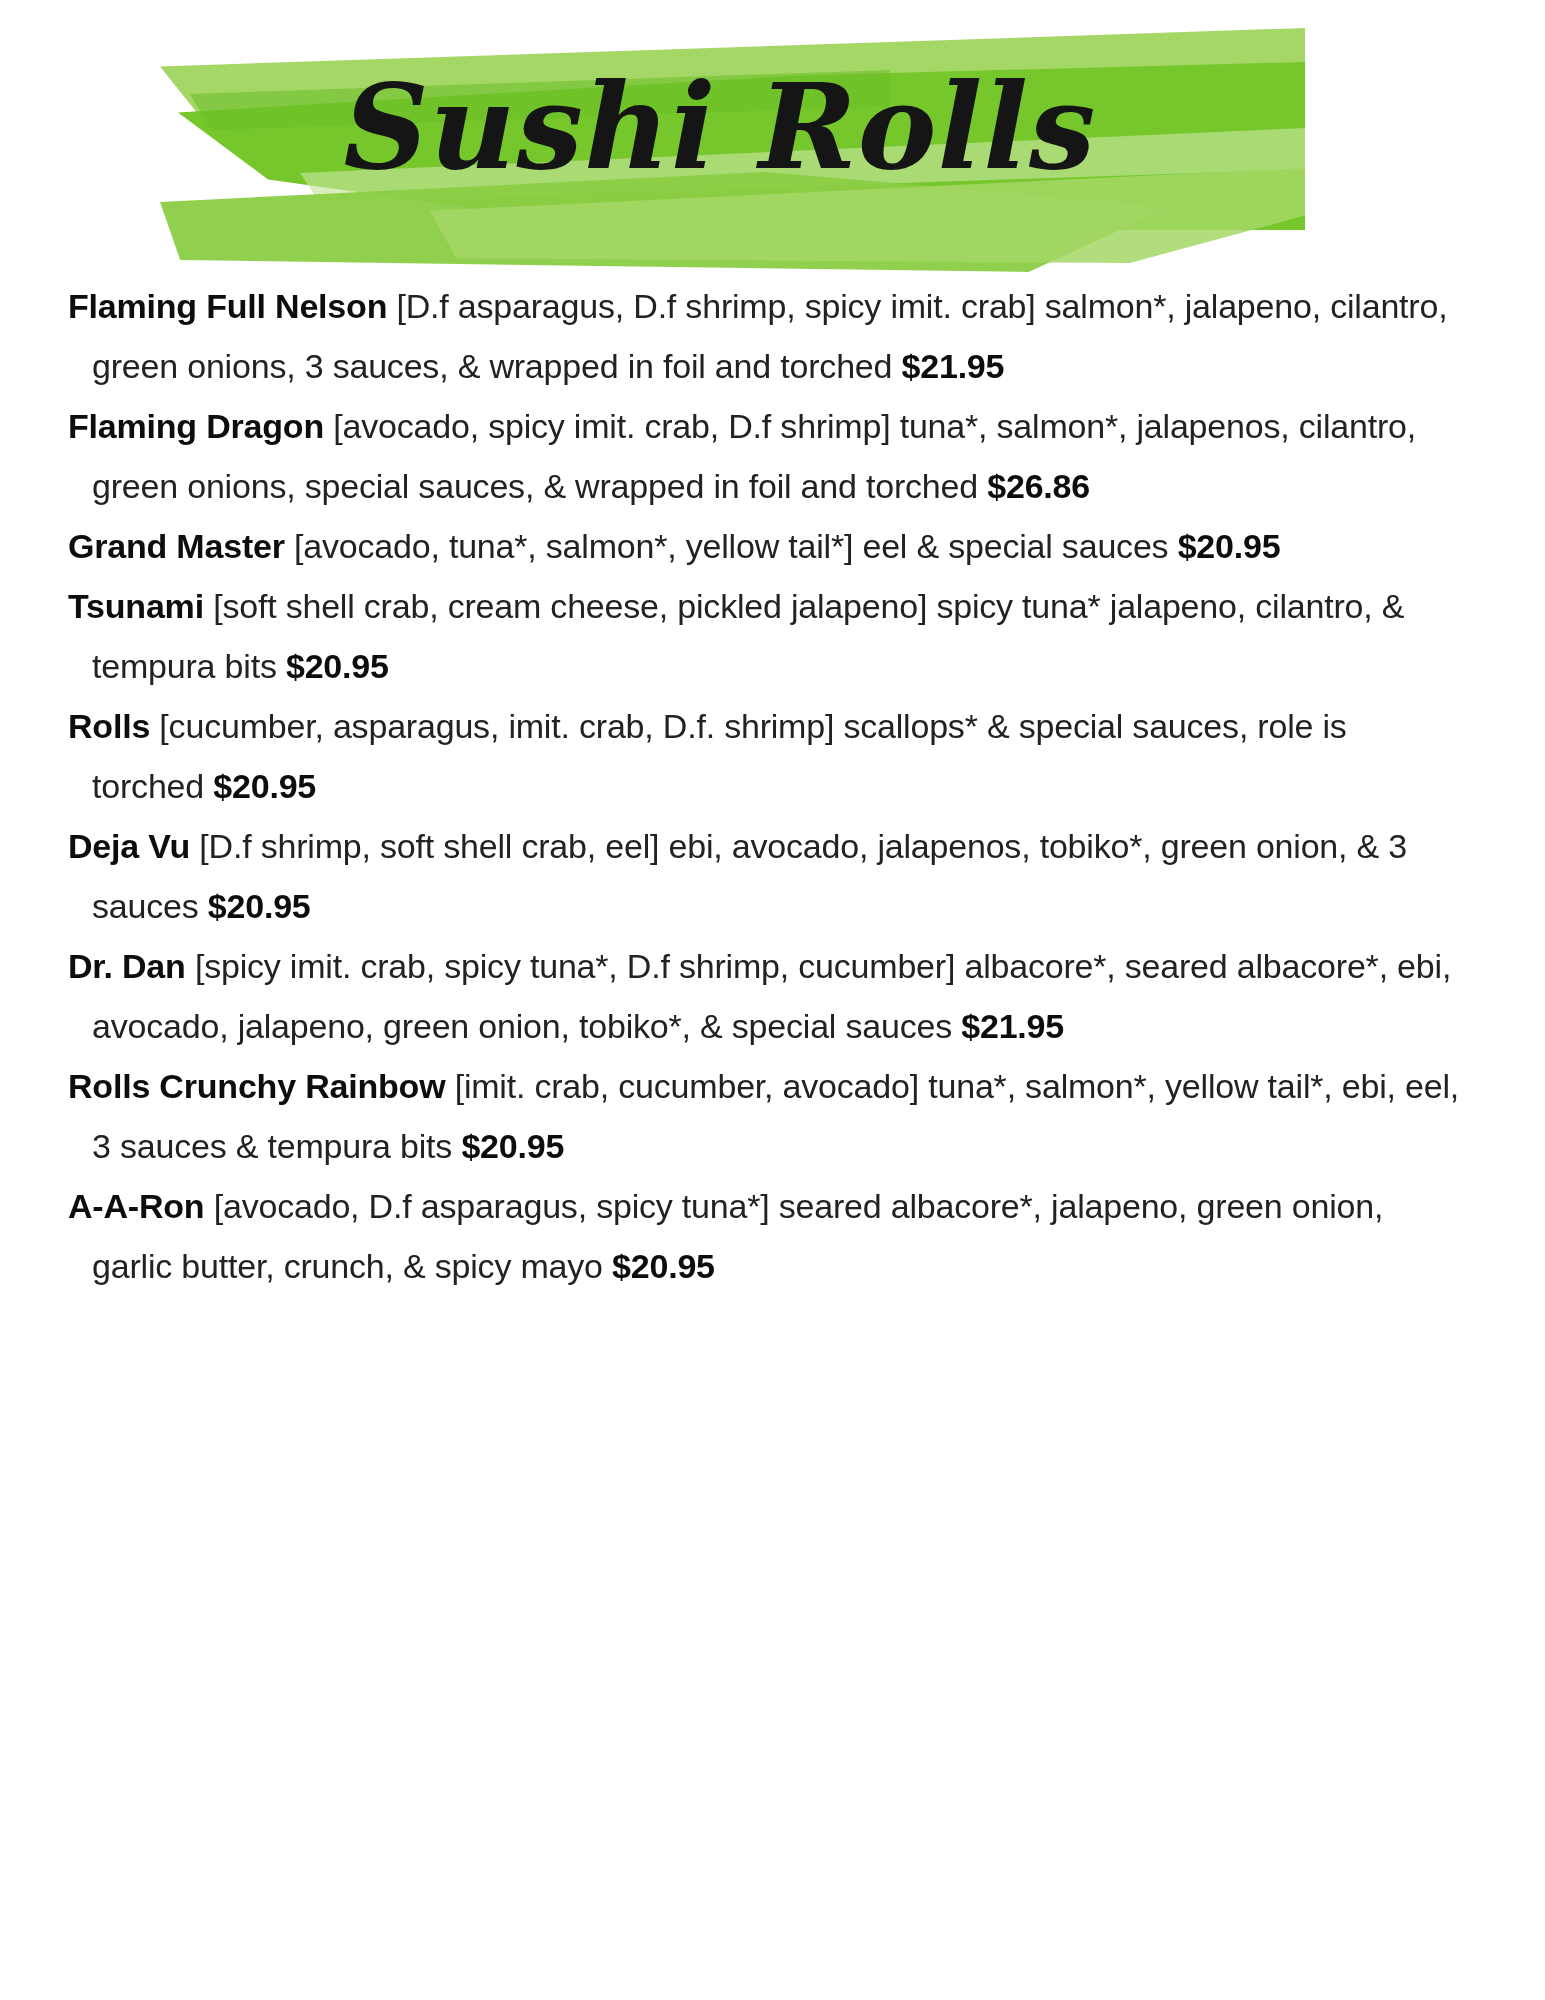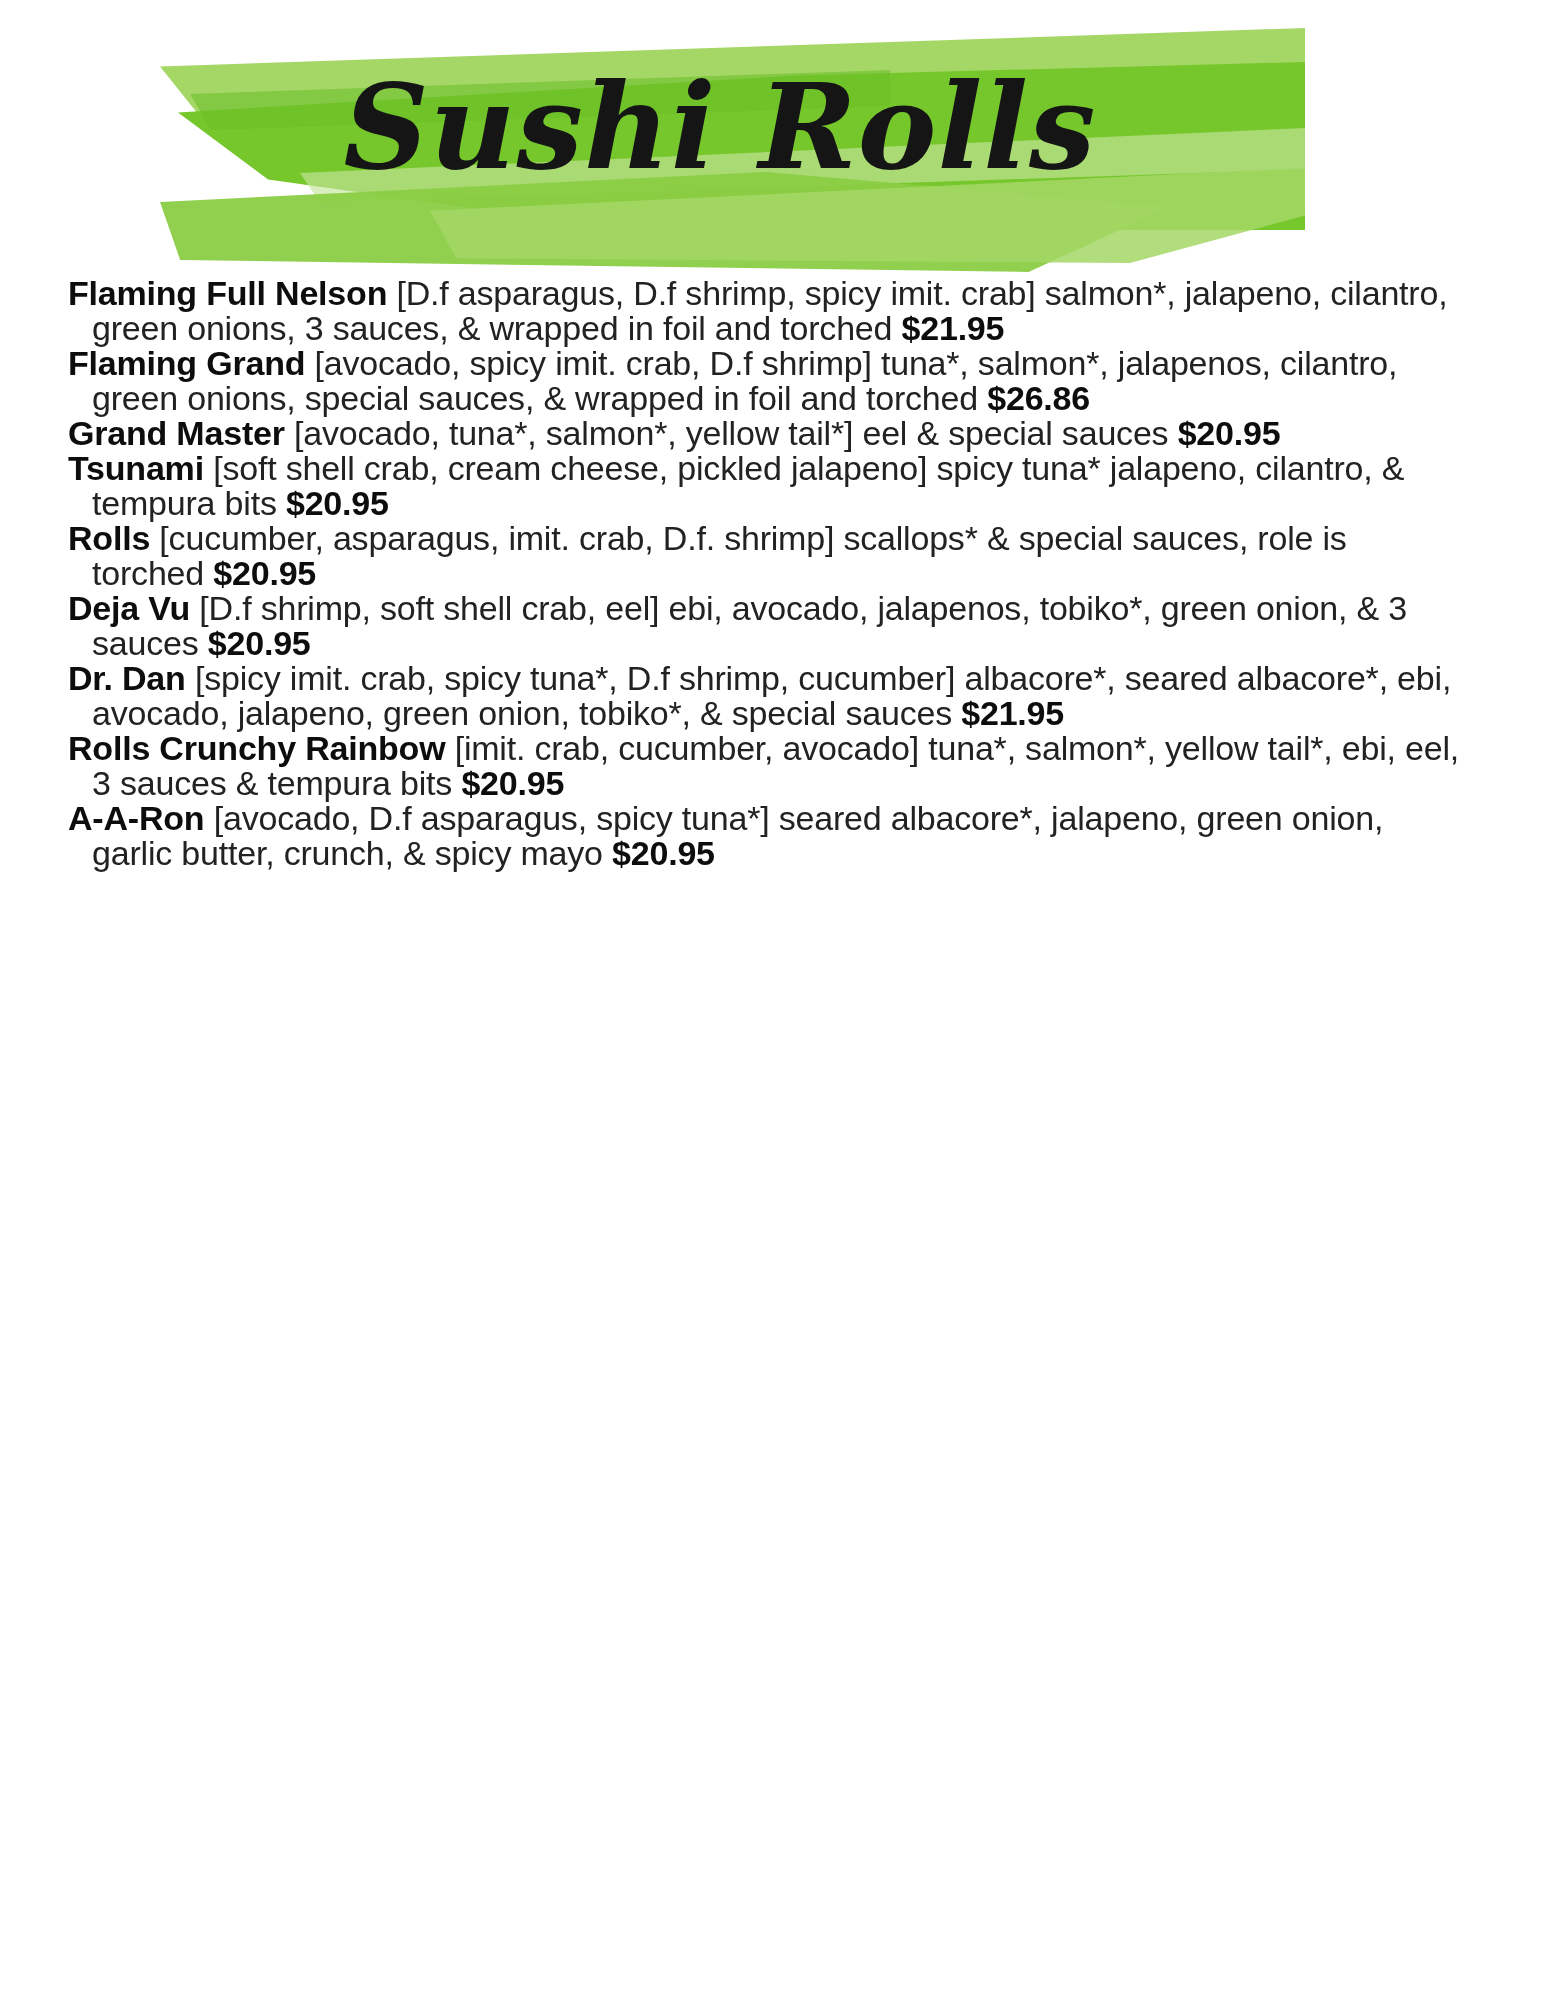--- a/index.html
+++ b/index.html
@@ -31,21 +31,21 @@
     font-family:"DejaVu Serif", serif;
     font-style:italic; font-weight:700;
     font-size:118px; line-height:1.1; color:#151515;
     letter-spacing:1px;
   }
 
   
   .menu {
     position:absolute; left:0; top:276px; right:0;
     padding:0 85px 0 68px;
-    font-size:34px; line-height:35px;
+    font-size:34px; line-height:60px;
     letter-spacing:-0.2px; color:#222222;
   }
   .menu p { margin:0; padding-left:24px; text-indent:-24px; }
   .item-name, .item-price { font-weight:700; color:#0d0d0d; }
 </style>
 </head>
 <body>
 
 <div class="page">
 
@@ -59,21 +59,21 @@
     <div class="title">Sushi Rolls</div>
   </div>
 
   <div class="menu">
 
     <p>
       <span class="item-name">Flaming Full Nelson</span><span class="item-desc"> [D.f asparagus, D.f shrimp, spicy imit. crab] salmon*, jalapeno, cilantro, green onions, 3 sauces, &amp; wrapped in foil and torched </span><span class="item-price">$21.95</span>
     </p>
 
     <p>
-      <span class="item-name">Flaming Grand</span><span class="item-desc"> [avocado, spicy imit. crab, D.f shrimp] tuna*, salmon*, jalapenos, cilantro, green onions, special sauces, &amp; wrapped in foil and torched </span><span class="item-price">$26.86</span>
+      <span class="item-name">Flaming Dragon</span><span class="item-desc"> [avocado, spicy imit. crab, D.f shrimp] tuna*, salmon*, jalapenos, cilantro, green onions, special sauces, &amp; wrapped in foil and torched </span><span class="item-price">$26.86</span>
     </p>
 
     <p>
       <span class="item-name">Grand Master</span><span class="item-desc"> [avocado, tuna*, salmon*, yellow tail*] eel &amp; special sauces </span><span class="item-price">$20.95</span>
     </p>
 
 
     <p>
       <span class="item-name">Tsunami</span><span class="item-desc"> [soft shell crab, cream cheese, pickled jalapeno] spicy tuna* jalapeno, cilantro, &amp; tempura bits </span><span class="item-price">$20.95</span>
     </p>

